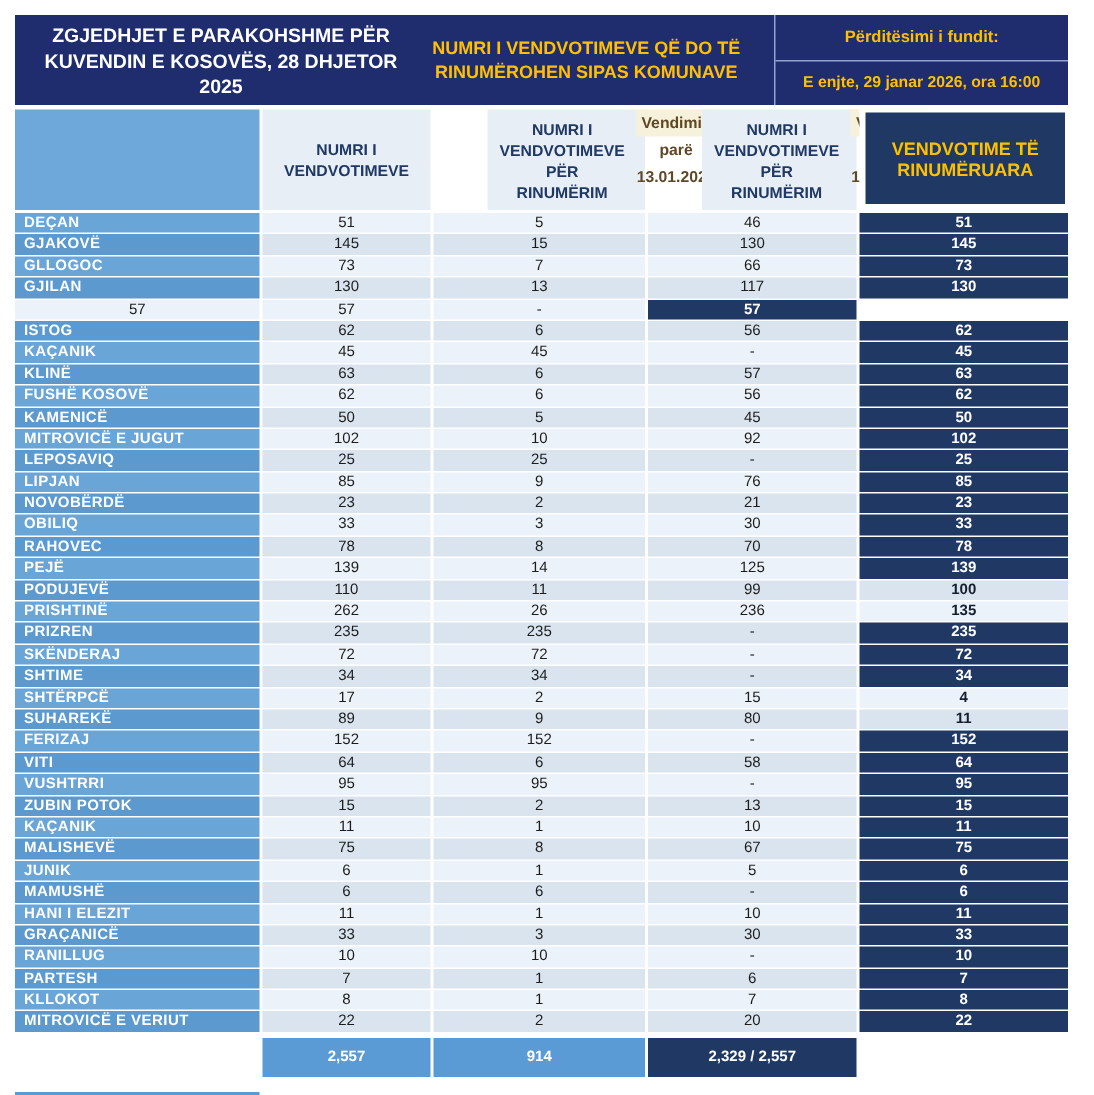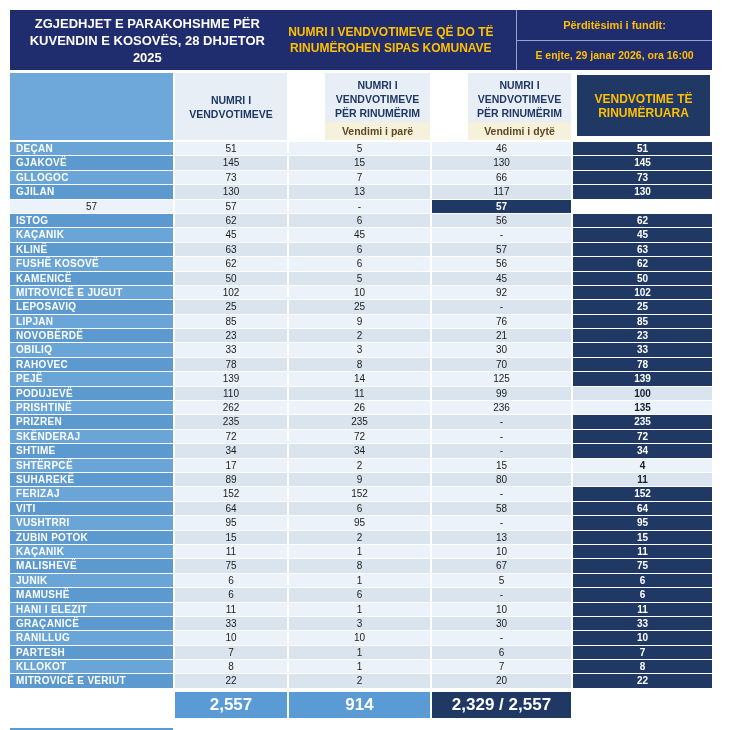--- a/index.html
+++ b/index.html
@@ -23,21 +23,21 @@
   
   .grid{display:grid;grid-template-columns:163px 112px 141px 139px 139px;column-gap:2px;}
 
   
   .thead{position:absolute;left:10px;top:73px;width:702px;height:67px;}
   .th{height:67px;box-sizing:border-box;}
   .th-name{background:var(--name-head);}
   .th-num{background:var(--head-bg);display:flex;align-items:center;justify-content:center;
           text-align:center;color:var(--navy-cell);font-weight:bold;font-size:10.5px;line-height:14px;
           padding:0 10px;}
-  .th-dec{background:var(--head-bg);display:flex;flex-direction:column;margin-left:36px;}
+  .th-dec{background:var(--head-bg);display:flex;flex-direction:row;margin-left:36px;}
   .th-dec-main{flex:1;display:flex;align-items:center;justify-content:center;text-align:center;
           color:var(--navy-cell);font-weight:bold;font-size:10.5px;line-height:14px;padding:2px 8px 0 8px;}
   .th-dec-sub{height:18px;line-height:18px;background:var(--cream);color:var(--brown);
           font-weight:bold;font-size:10.5px;text-align:center;}
   .th-last{background:#ffffff;}
   .th-last-box{margin:2px 2px 0 4px;height:61px;background:var(--navy-cell);
           display:flex;align-items:center;justify-content:center;text-align:center;
           color:var(--gold);font-weight:bold;font-size:12px;line-height:14px;padding:0 14px;}
 
   
@@ -52,21 +52,21 @@
   .trow.even .name-cell{background:var(--name-even);}
   .trow.odd  .num-cell{background:var(--stripe-odd);}
   .trow.even .num-cell{background:var(--stripe-even);}
   .recount-cell.complete{background:var(--navy-cell);color:#ffffff;}
   .trow.odd  .recount-cell.partial{background:var(--stripe-odd);color:#15202f;}
   .trow.even .recount-cell.partial{background:var(--stripe-even);color:#15202f;}
 
   
   .total-row{position:absolute;left:10px;bottom:12px;width:702px;height:26px;}
   .total-cell{height:26px;line-height:26px;background:var(--medium-blue);color:#ffffff;
-          text-align:center;font-size:17px;font-weight:bold;}
+          text-align:center;font-size:10px;font-weight:bold;}
   .total-label{text-align:left;padding-right:8px;box-sizing:border-box;font-weight:normal;
           font-size:11px;margin-top:36px;}
   .total-last{background:var(--navy-cell);}
 </style>
 </head>
 <body>
 
 <div class="page">
 
   <div class="banner">

